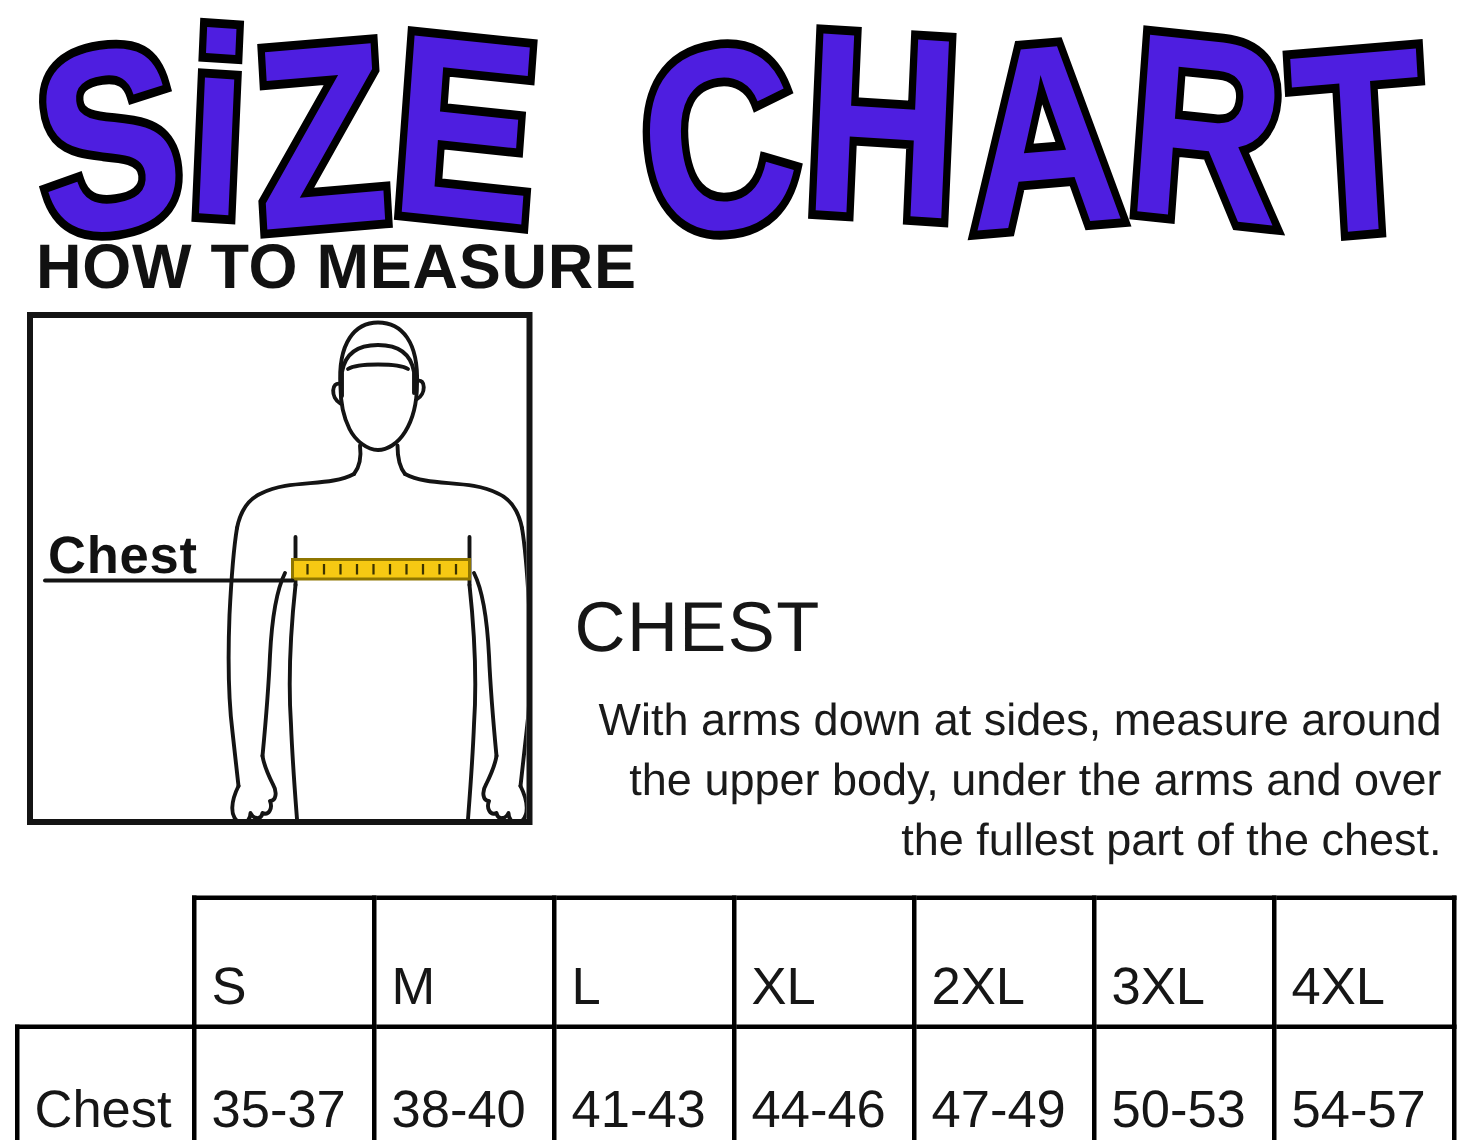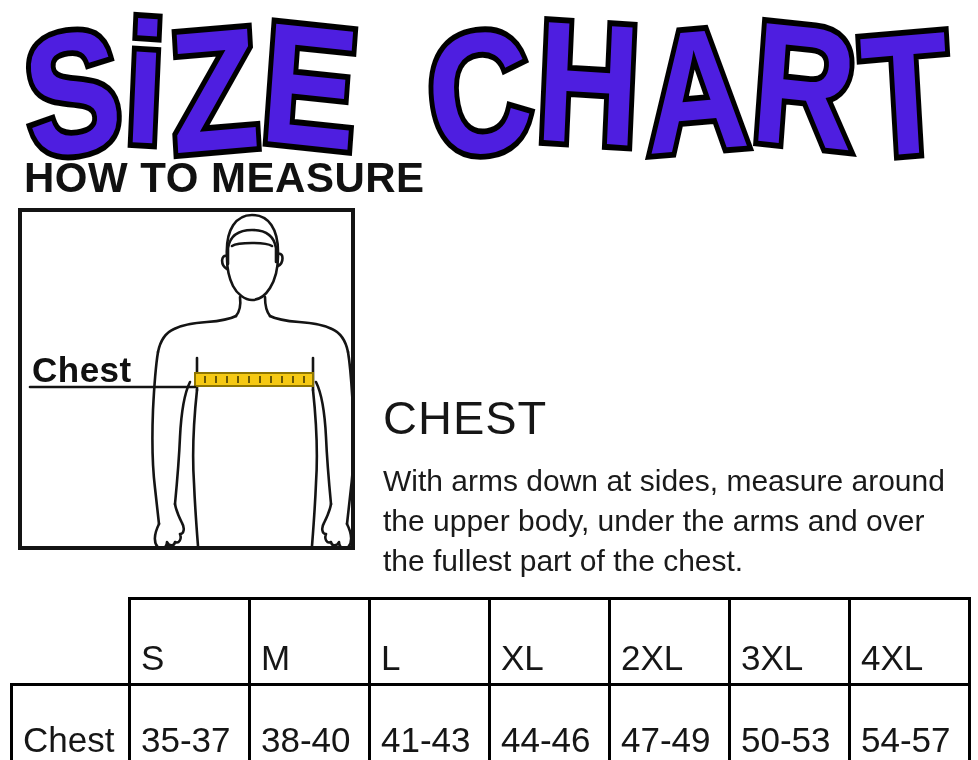--- a/index.html
+++ b/index.html
@@ -37,21 +37,21 @@
   .outline{fill:none;stroke:#141414;stroke-width:2.6;stroke-linecap:round;stroke-linejoin:round;}
   .chest-label-text{
     font-family:"Liberation Sans",sans-serif;font-size:35px;font-weight:700;fill:#111;letter-spacing:0.5px;
   }
   
   .chest-info{position:absolute;left:383px;top:390px;width:590px;}
   .chest-info h3{
     margin:0 0 16px 0;font-size:47px;font-weight:400;letter-spacing:1px;color:#161616;
   }
   .chest-info p{
-    margin:0;font-size:30px;line-height:40px;font-weight:400;color:#1a1a1a;width:578px;
+    margin:0;font-size:30px;line-height:40px;font-weight:400;color:#1a1a1a;width:578px;text-align:right;
   }
   
   .size-table{
     position:absolute;left:10px;top:597px;border-collapse:collapse;table-layout:fixed;
   }
   .size-table td{
     border:3px solid #000;vertical-align:bottom;
     padding:0 0 5px 10px;font-size:35px;font-weight:400;color:#161616;
     background:#fff;overflow:hidden;white-space:nowrap;
   }

